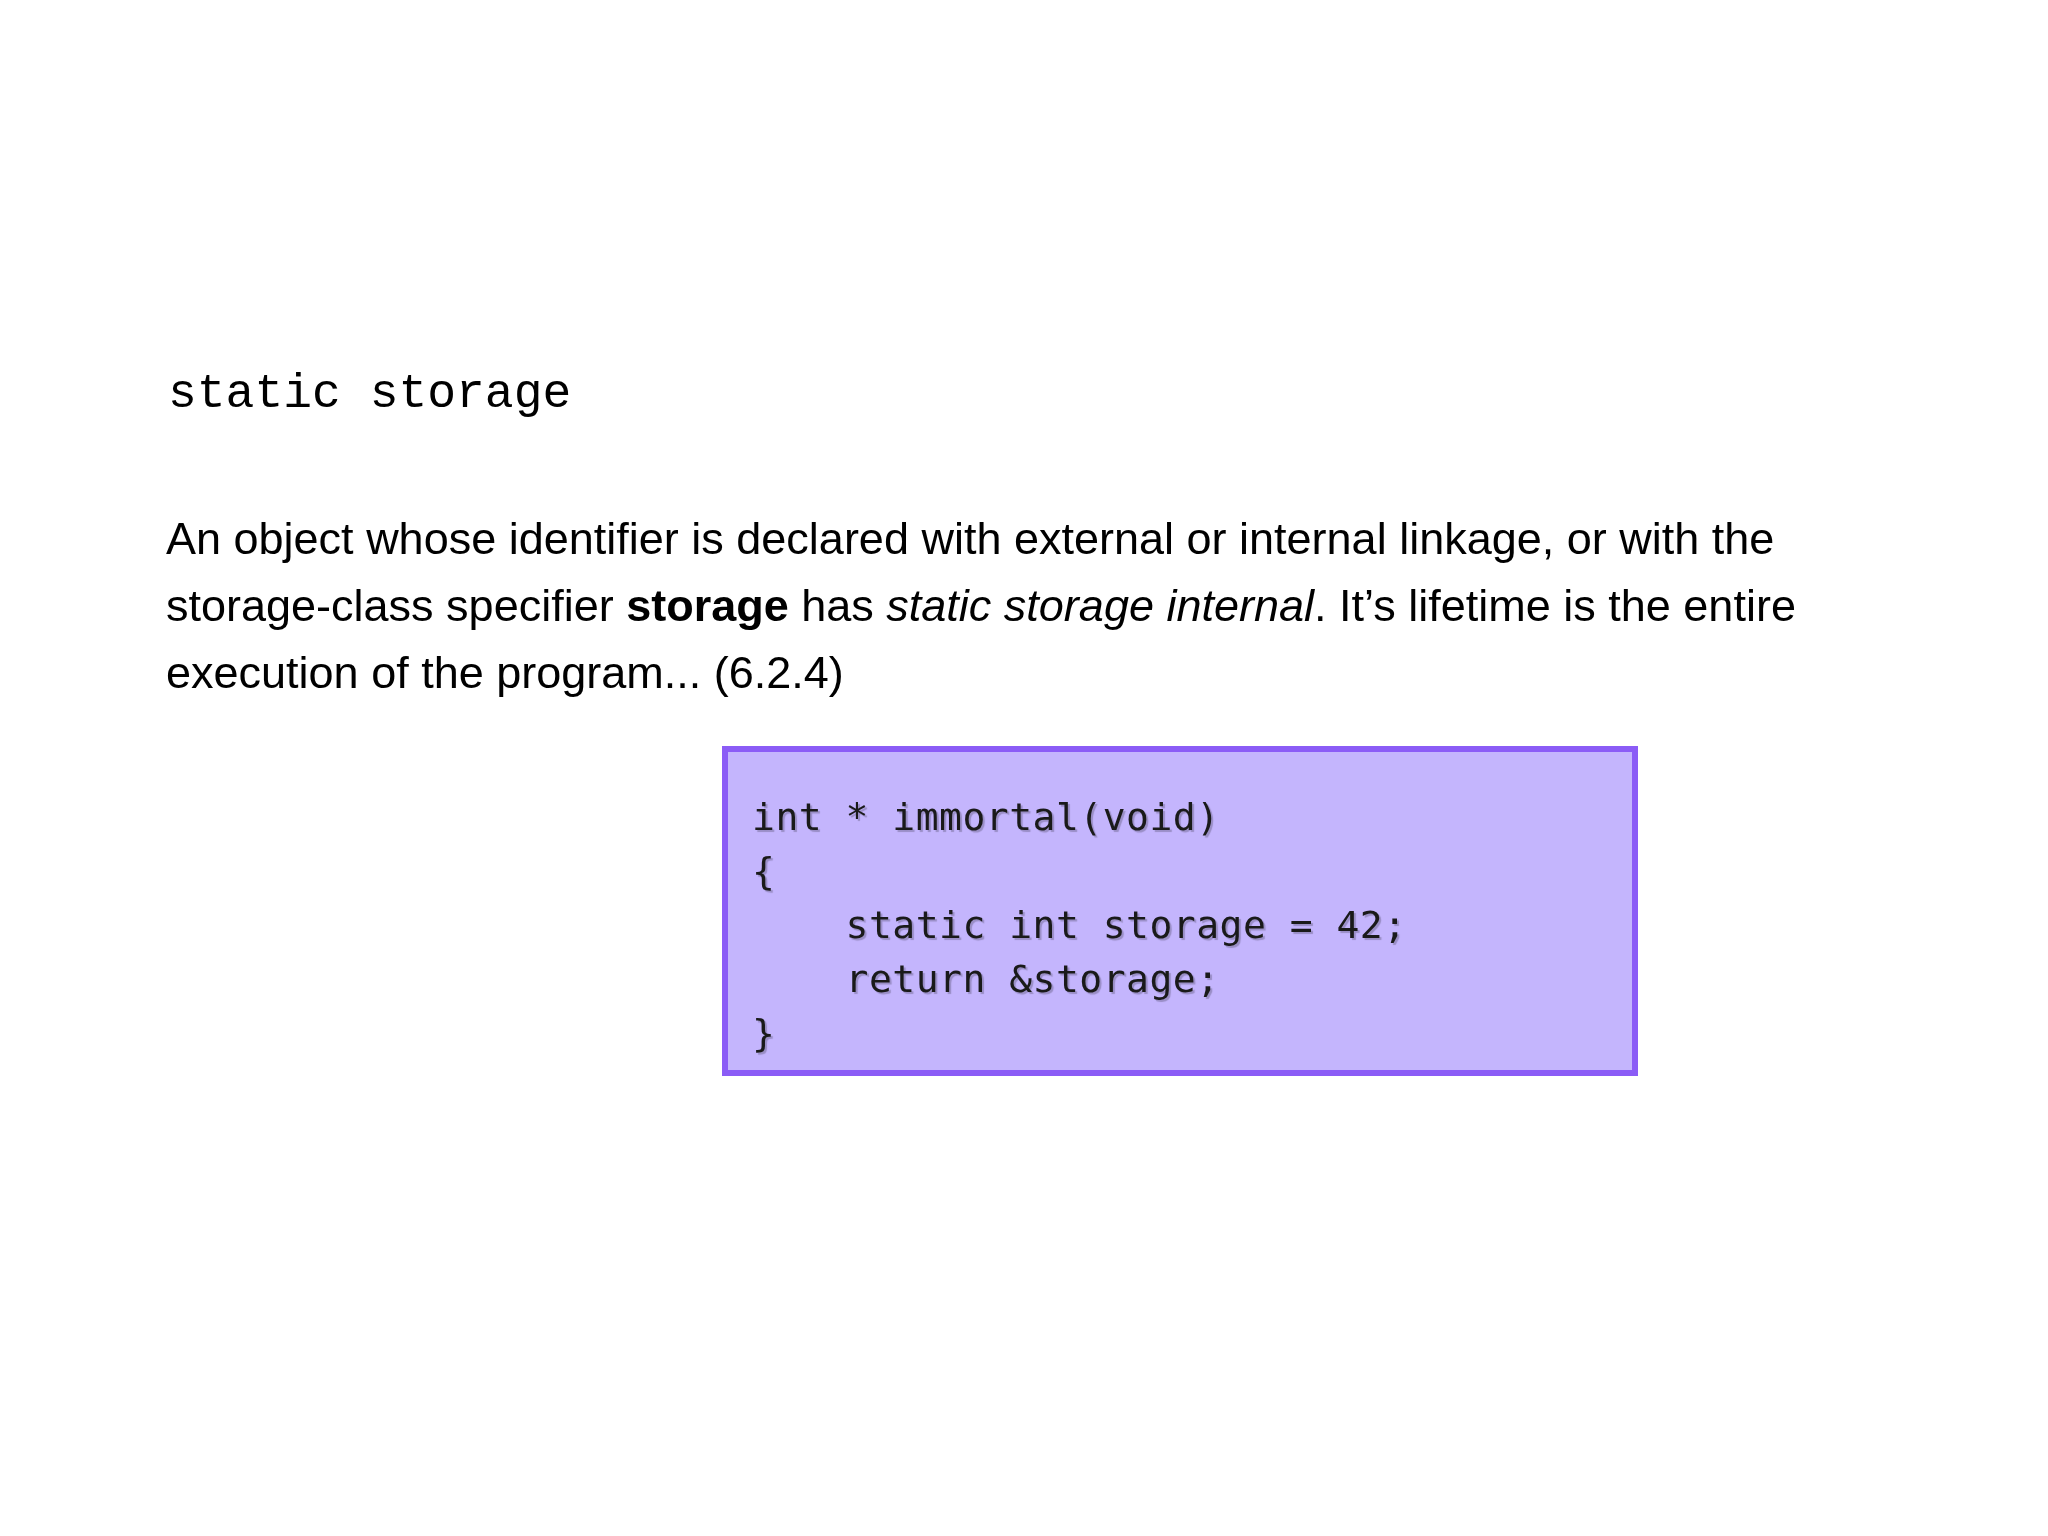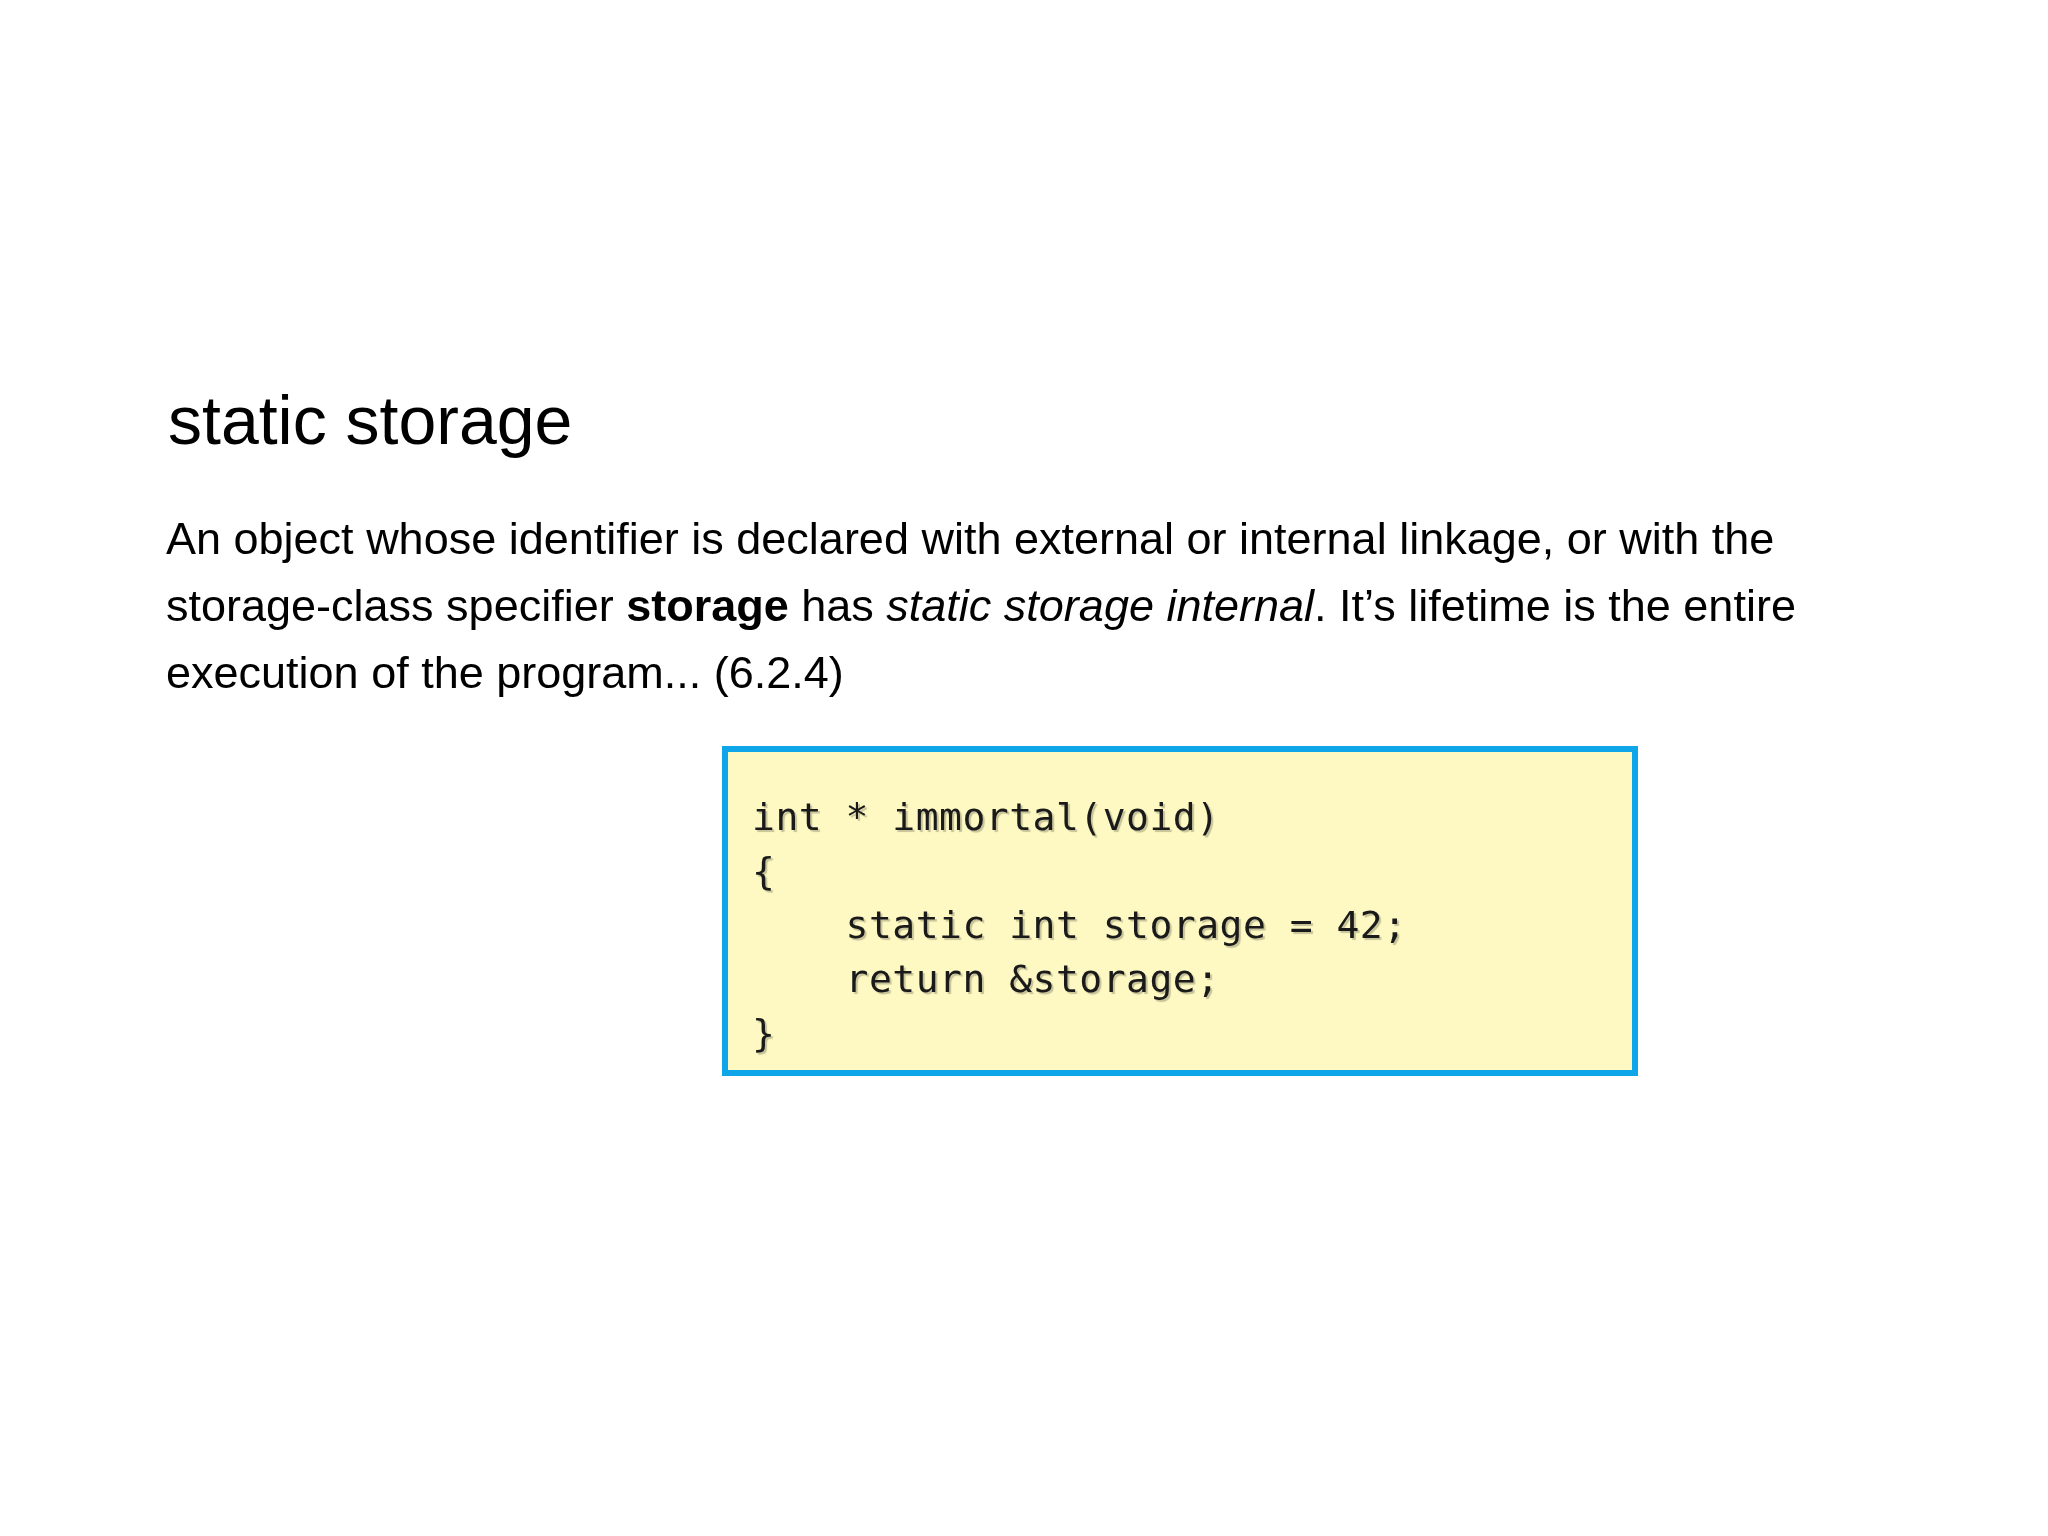--- a/index.html
+++ b/index.html
@@ -31,23 +31,23 @@
     letter-spacing: -1px;
     color: #000000;
     white-space: nowrap;
   }
 
   
   #slide-subtitle {
     position: absolute;
     left: 168px;
     top: 330px;
-    font-family: Liberation Sans, sans-serif;
+    font-family: Liberation Mono, monospace;
     font-weight: 400;
-    font-size: 68px;
+    font-size: 48px;
     line-height: 1.0;
     letter-spacing: 0px;
     color: #000000;
     white-space: nowrap;
   }
 
   
   #body-paragraph {
     position: absolute;
     left: 166px;
@@ -63,22 +63,22 @@
   #body-paragraph .italic { font-style: italic; }
 
   
   #code-box {
     position: absolute;
     left: 722px;
     top: 746px;
     width: 916px;
     height: 330px;
     box-sizing: border-box;
-    border: 6px solid #0ea5e9;
-    background: #fef9c3;
+    border: 6px solid #8b5cf6;
+    background: #c4b5fd;
   }
   #code-block {
     margin: 0;
     padding: 38px 0 0 24px;
     font-family: "DejaVu Sans Mono", "Liberation Mono", monospace;
     font-size: 38px;
     line-height: 54px;
     color: #1a1a1a;
     white-space: pre;
     text-shadow: 2px 2px 1px rgba(0,0,0,0.22);

